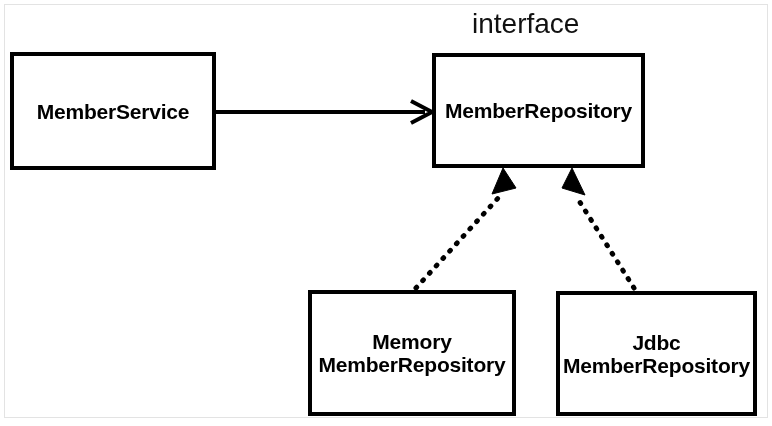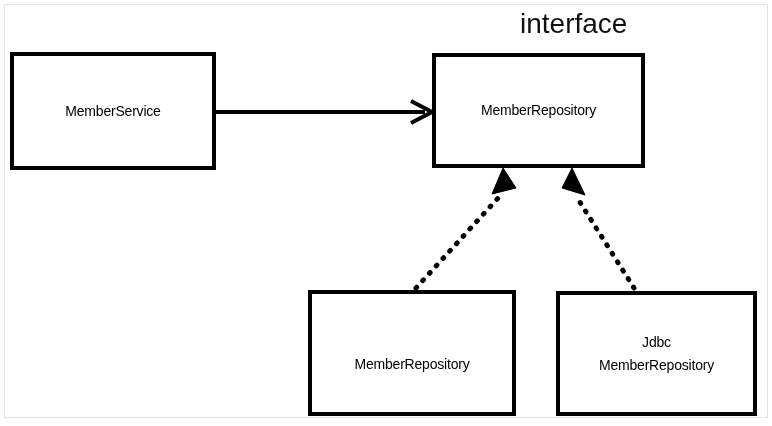--- a/index.html
+++ b/index.html
@@ -41,22 +41,22 @@
     box-sizing: border-box;
     background: #ffffff;
     border: 4px solid #000000;
     display: flex;
     align-items: center;
     justify-content: center;
     text-align: center;
   }
   .uml-box-label {
     font-family: "Liberation Sans", sans-serif;
-    font-weight: normal;
-    font-size: 14px;
+    font-weight: bold;
+    font-size: 21px;
     line-height: 23px;
     color: #000000;
     letter-spacing: -0.2px;
     white-space: nowrap;
   }
   .uml-box-label.two-line {
     white-space: normal;
   }
   .stereotype-label {
     position: absolute;
@@ -75,21 +75,21 @@
   #box-member-repository {
     left: 432px; top: 53px;  width: 213px;  height: 115px;
   }
   #box-memory-member-repository {
     left: 308px; top: 290px; width: 208px; height: 126px;
   }
   #box-jdbc-member-repository {
     left: 556px; top: 291px; width: 201px; height: 125px; text-align: center;
   }
   #label-interface {
-    left: 472px; top: 8px; margin-left: 48px;
+    left: 472px; top: 8px;
   }
 </style>
 </head>
 <body>
 
 <div id="diagram-page">
 
   <div id="page-frame"></div>
 
   <svg id="svg-layer" viewBox="0 0 772 426" xmlns="http://www.w3.org/2000/svg">
@@ -115,21 +115,21 @@
   <div class="uml-box" id="box-member-service">
     <span class="uml-box-label">MemberService</span>
   </div>
 
   <div class="uml-box" id="box-member-repository">
     <span class="uml-box-label">MemberRepository</span>
   </div>
 
   <div class="uml-box" id="box-memory-member-repository">
     <span class="uml-box-label two-line">
-      <br>
+      <span>Memory</span><br>
       <span>MemberRepository</span>
     </span>
   </div>
 
   <div class="uml-box" id="box-jdbc-member-repository">
     <span class="uml-box-label two-line">
       <span>Jdbc</span><br>
       <span>MemberRepository</span>
     </span>
   </div>

